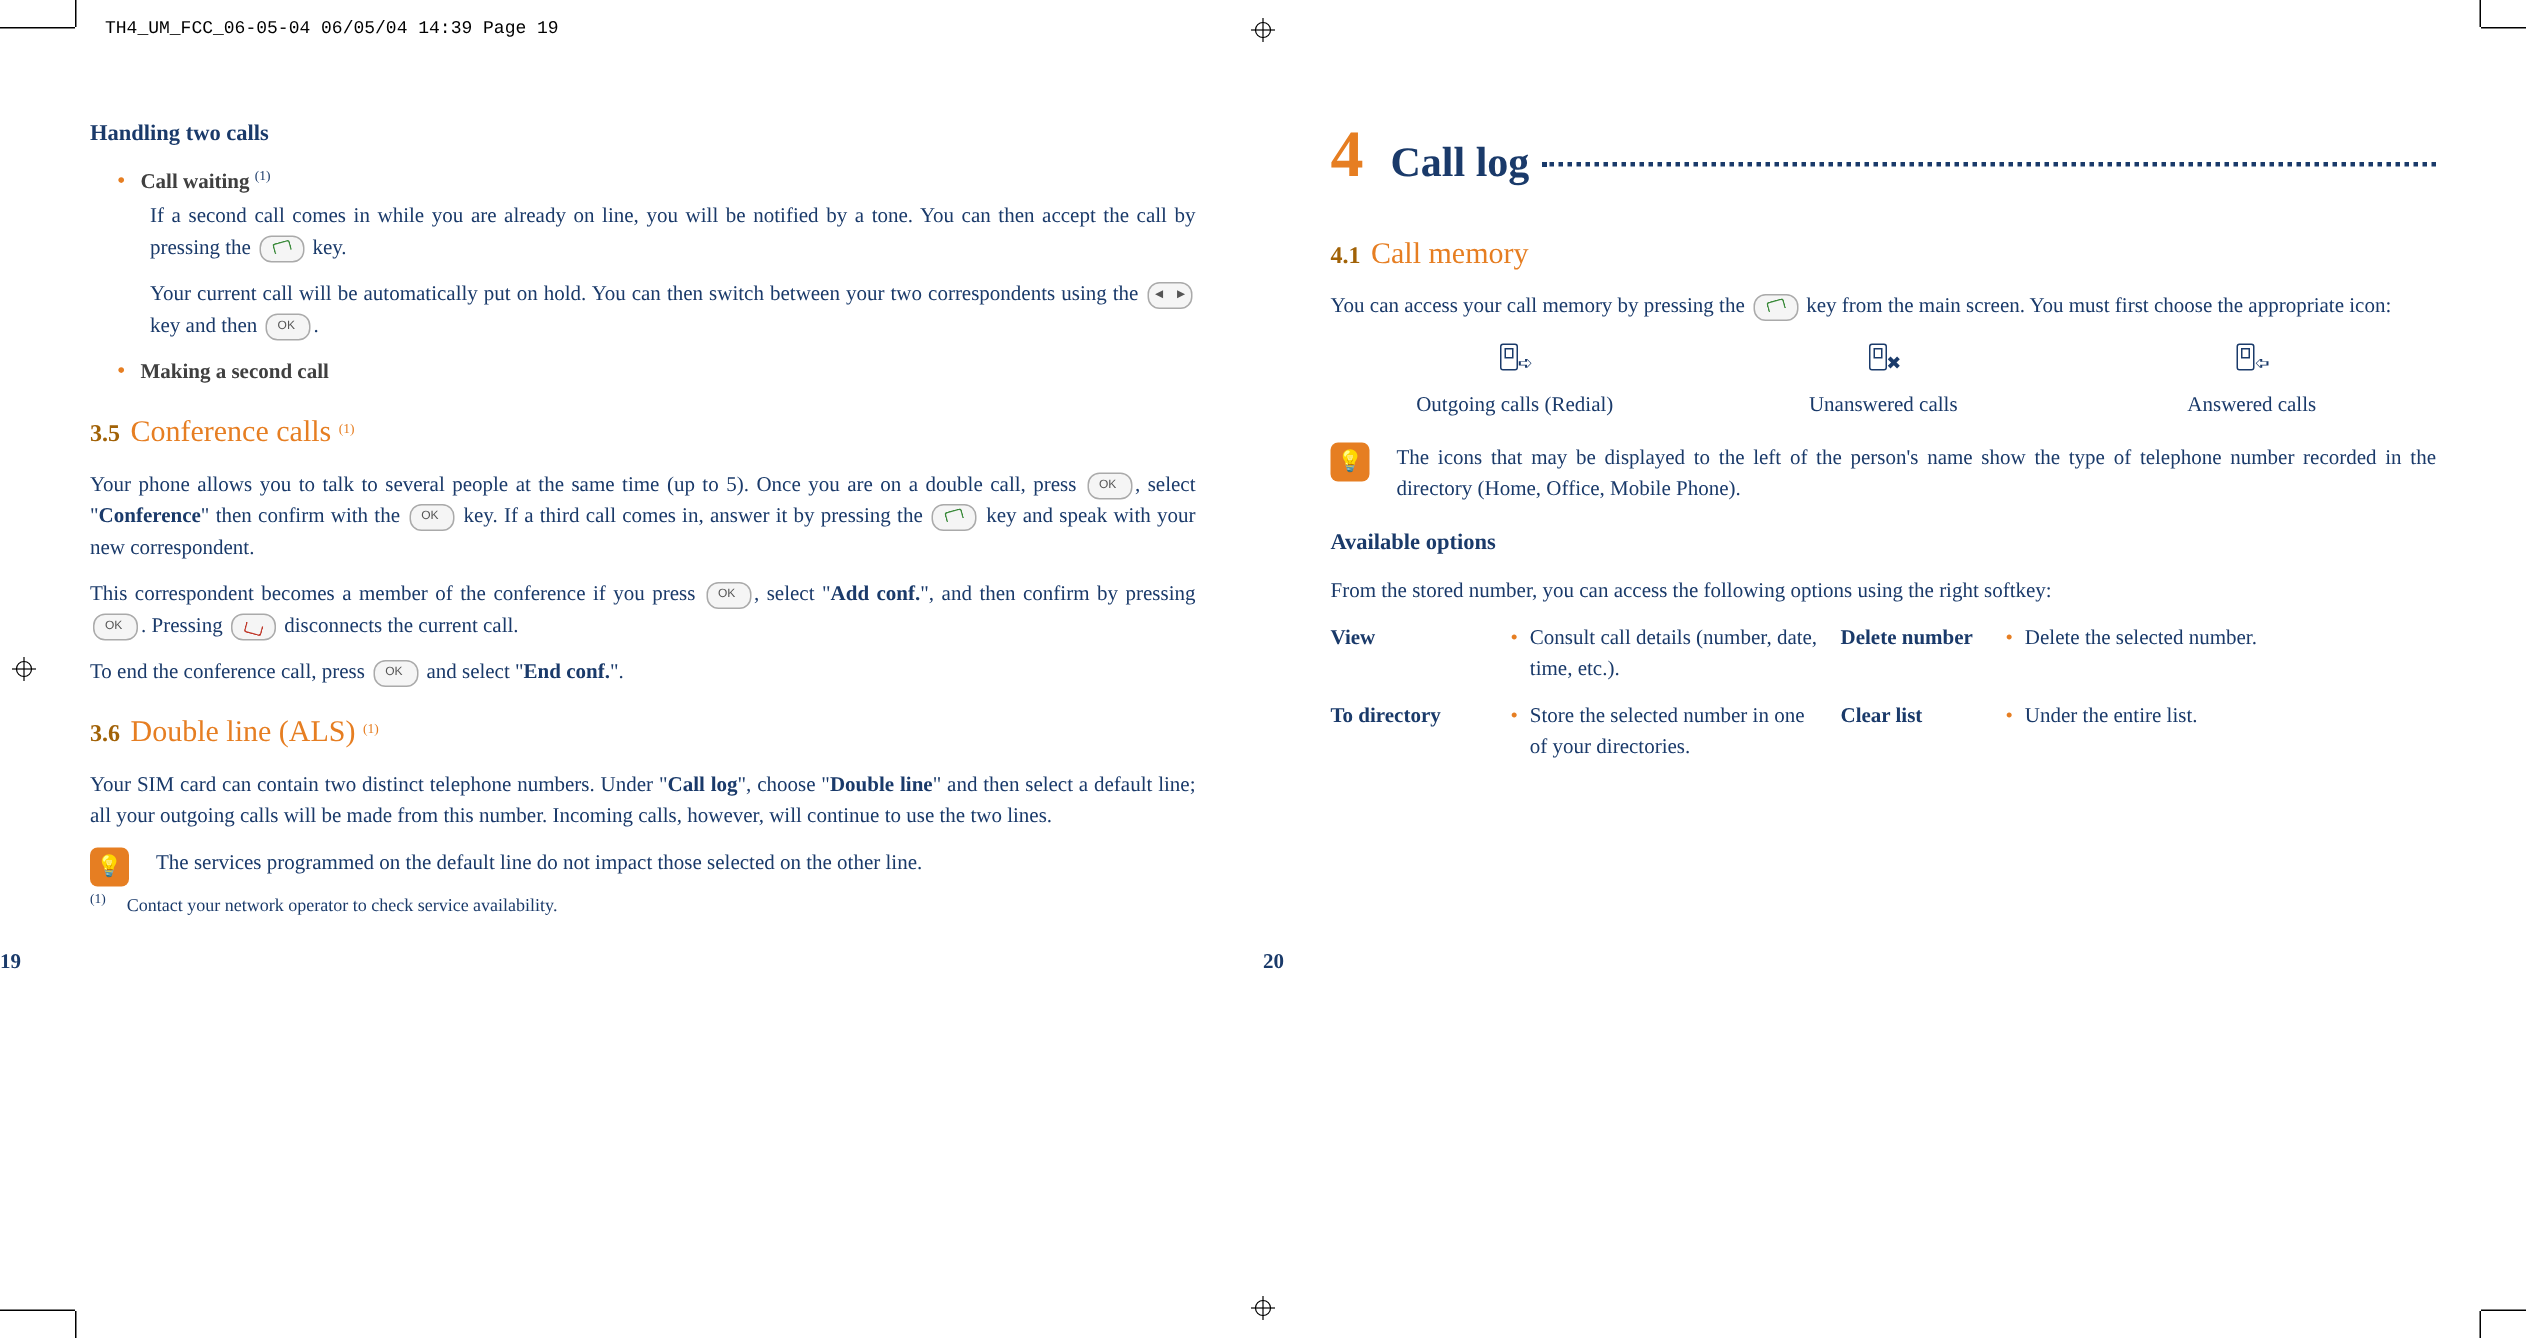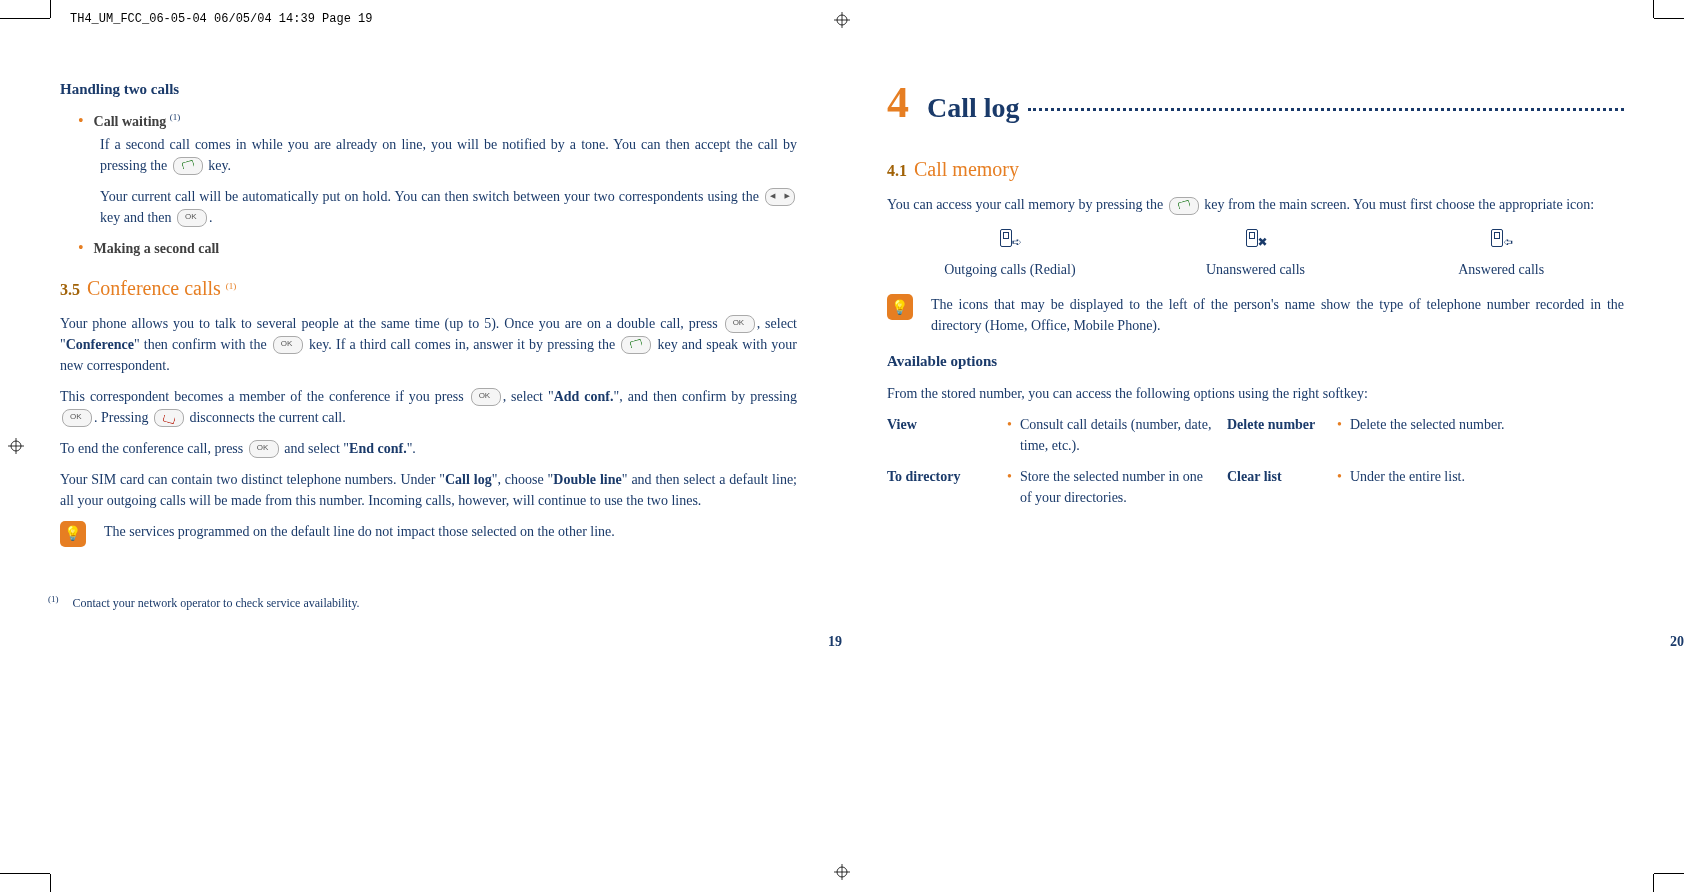--- a/index.html
+++ b/index.html
@@ -35,23 +35,23 @@
 sup{font-size:9px}
 .inline-key{display:inline-block;vertical-align:middle;width:28px;height:16px;border:1px solid #aaa;border-radius:8px;background:#f5f5f5;position:relative;margin:0 2px}
 .inline-key.phone::before{content:"";position:absolute;width:10px;height:6px;border:1.5px solid #3a8a3a;border-radius:2px 2px 0 0;border-bottom:none;top:3px;left:8px;transform:rotate(-15deg)}
 .inline-key.hangup::before{content:"";position:absolute;width:10px;height:6px;border:1.5px solid #c0392b;border-radius:0 0 2px 2px;border-top:none;top:6px;left:8px;transform:rotate(15deg)}
 .inline-key.ok::before{content:"OK";position:absolute;font-size:8px;top:1px;left:7px;color:#555;font-family:sans-serif}
 .inline-key.nav::before{content:"◀";position:absolute;font-size:7px;top:2px;left:4px;color:#555}
 .inline-key.nav::after{content:"▶";position:absolute;font-size:7px;top:2px;right:4px;color:#555}
 .tip-row{display:flex;align-items:flex-start;margin:10px 0}
 .tip-icon{width:26px;height:26px;background:#e67e22;border-radius:5px;display:flex;align-items:center;justify-content:center;color:#fff;font-size:14px;flex-shrink:0;margin-right:18px}
 .tip-text{flex:1;text-align:justify}
-.footnote{font-size:12px;position:absolute;bottom:100px;left:48px;right:60px}
+.footnote{font-size:12px;position:absolute;bottom:100px;left:60px;right:60px}
 .footnote sup{margin-right:14px}
-.page-num{position:absolute;bottom:60px;left:0;right:0;text-align:right;font-weight:bold;color:#1a3a6a}
+.page-num{position:absolute;bottom:60px;left:0;right:0;text-align:left;font-weight:bold;color:#1a3a6a}
 .chapter-row{display:flex;align-items:baseline;margin-bottom:18px}
 .chapter-num{font-size:44px;font-weight:bold;color:#e67e22;margin-right:18px;font-family:Georgia,serif}
 .chapter-title{font-size:28px;font-weight:bold;color:#1a3a6a;flex:0 0 auto}
 .chapter-dots{flex:1;border-bottom:3px dotted #1a3a6a;margin-left:8px;position:relative;top:-6px}
 .icon-cols{display:flex;justify-content:space-around;margin:12px 0 14px 0;text-align:center}
 .icon-col{flex:1}
 .call-icon{display:inline-block;width:20px;height:22px;position:relative;margin-bottom:4px}
 .call-icon .phone-body{position:absolute;width:10px;height:16px;border:1.5px solid #1a3a6a;border-radius:2px;top:2px;left:0}
 .call-icon .phone-body::before{content:"";position:absolute;top:2px;left:2px;right:2px;height:5px;border:1px solid #1a3a6a}
 .call-icon .arrow-out{position:absolute;right:-2px;top:6px;font-size:12px;color:#1a3a6a}
@@ -119,20 +119,23 @@
     <div class="body-plain">
       <span>Your phone allows you to talk to several people at the same time (up to 5). Once you are on a double call, press </span><span class="inline-key ok"></span><span>, select "</span><b>Conference</b><span>" then confirm with the </span><span class="inline-key ok"></span><span> key. If a third call comes in, answer it by pressing the </span><span class="inline-key phone"></span><span> key and speak with your new correspondent.</span>
     </div>
     <div class="body-plain">
       <span>This correspondent becomes a member of the conference if you press </span><span class="inline-key ok"></span><span>, select "</span><b>Add conf.</b><span>", and then confirm by pressing </span><span class="inline-key ok"></span><span>. Pressing </span><span class="inline-key hangup"></span><span> disconnects the current call.</span>
     </div>
     <div class="body-plain">
       <span>To end the conference call, press </span><span class="inline-key ok"></span><span> and select "</span><b>End conf.</b><span>".</span>
     </div>
 
+    <div class="subsec">
+      <span class="sec-num">3.6</span>&nbsp;&nbsp;<span class="sec-title">Double line (ALS) </span><sup style="color:#e67e22">(1)</sup>
+    </div>
     <div class="body-plain">
       <span>Your SIM card can contain two distinct telephone numbers. Under "</span><b>Call log</b><span>", choose "</span><b>Double line</b><span>" and then select a default line; all your outgoing calls will be made from this number. Incoming calls, however, will continue to use the two lines.</span>
     </div>
 
     <div class="tip-row">
       <div class="tip-icon">💡</div>
       <div class="tip-text">The services programmed on the default line do not impact those selected on the other line.</div>
     </div>
 
     <div class="footnote">

